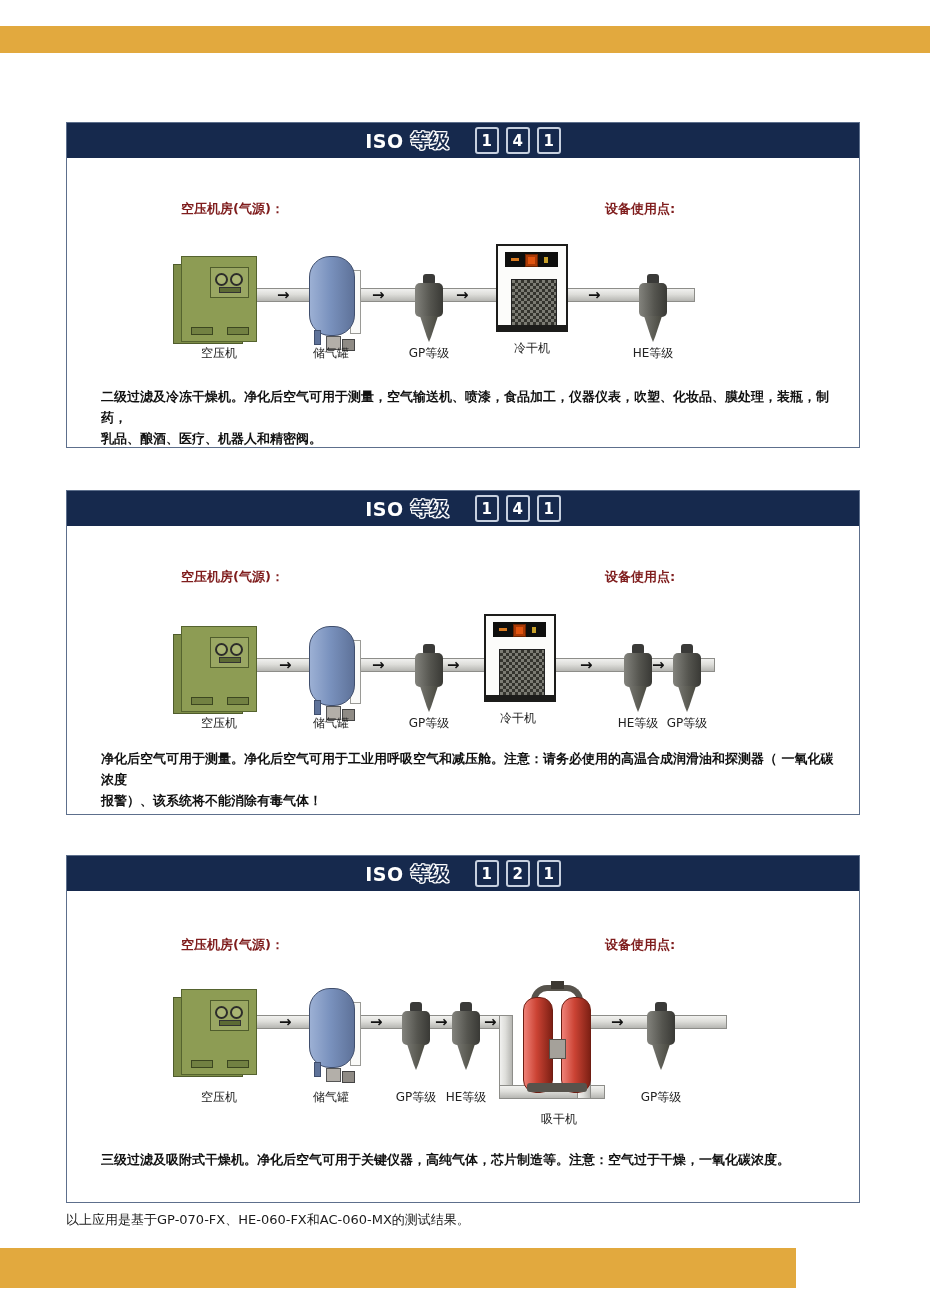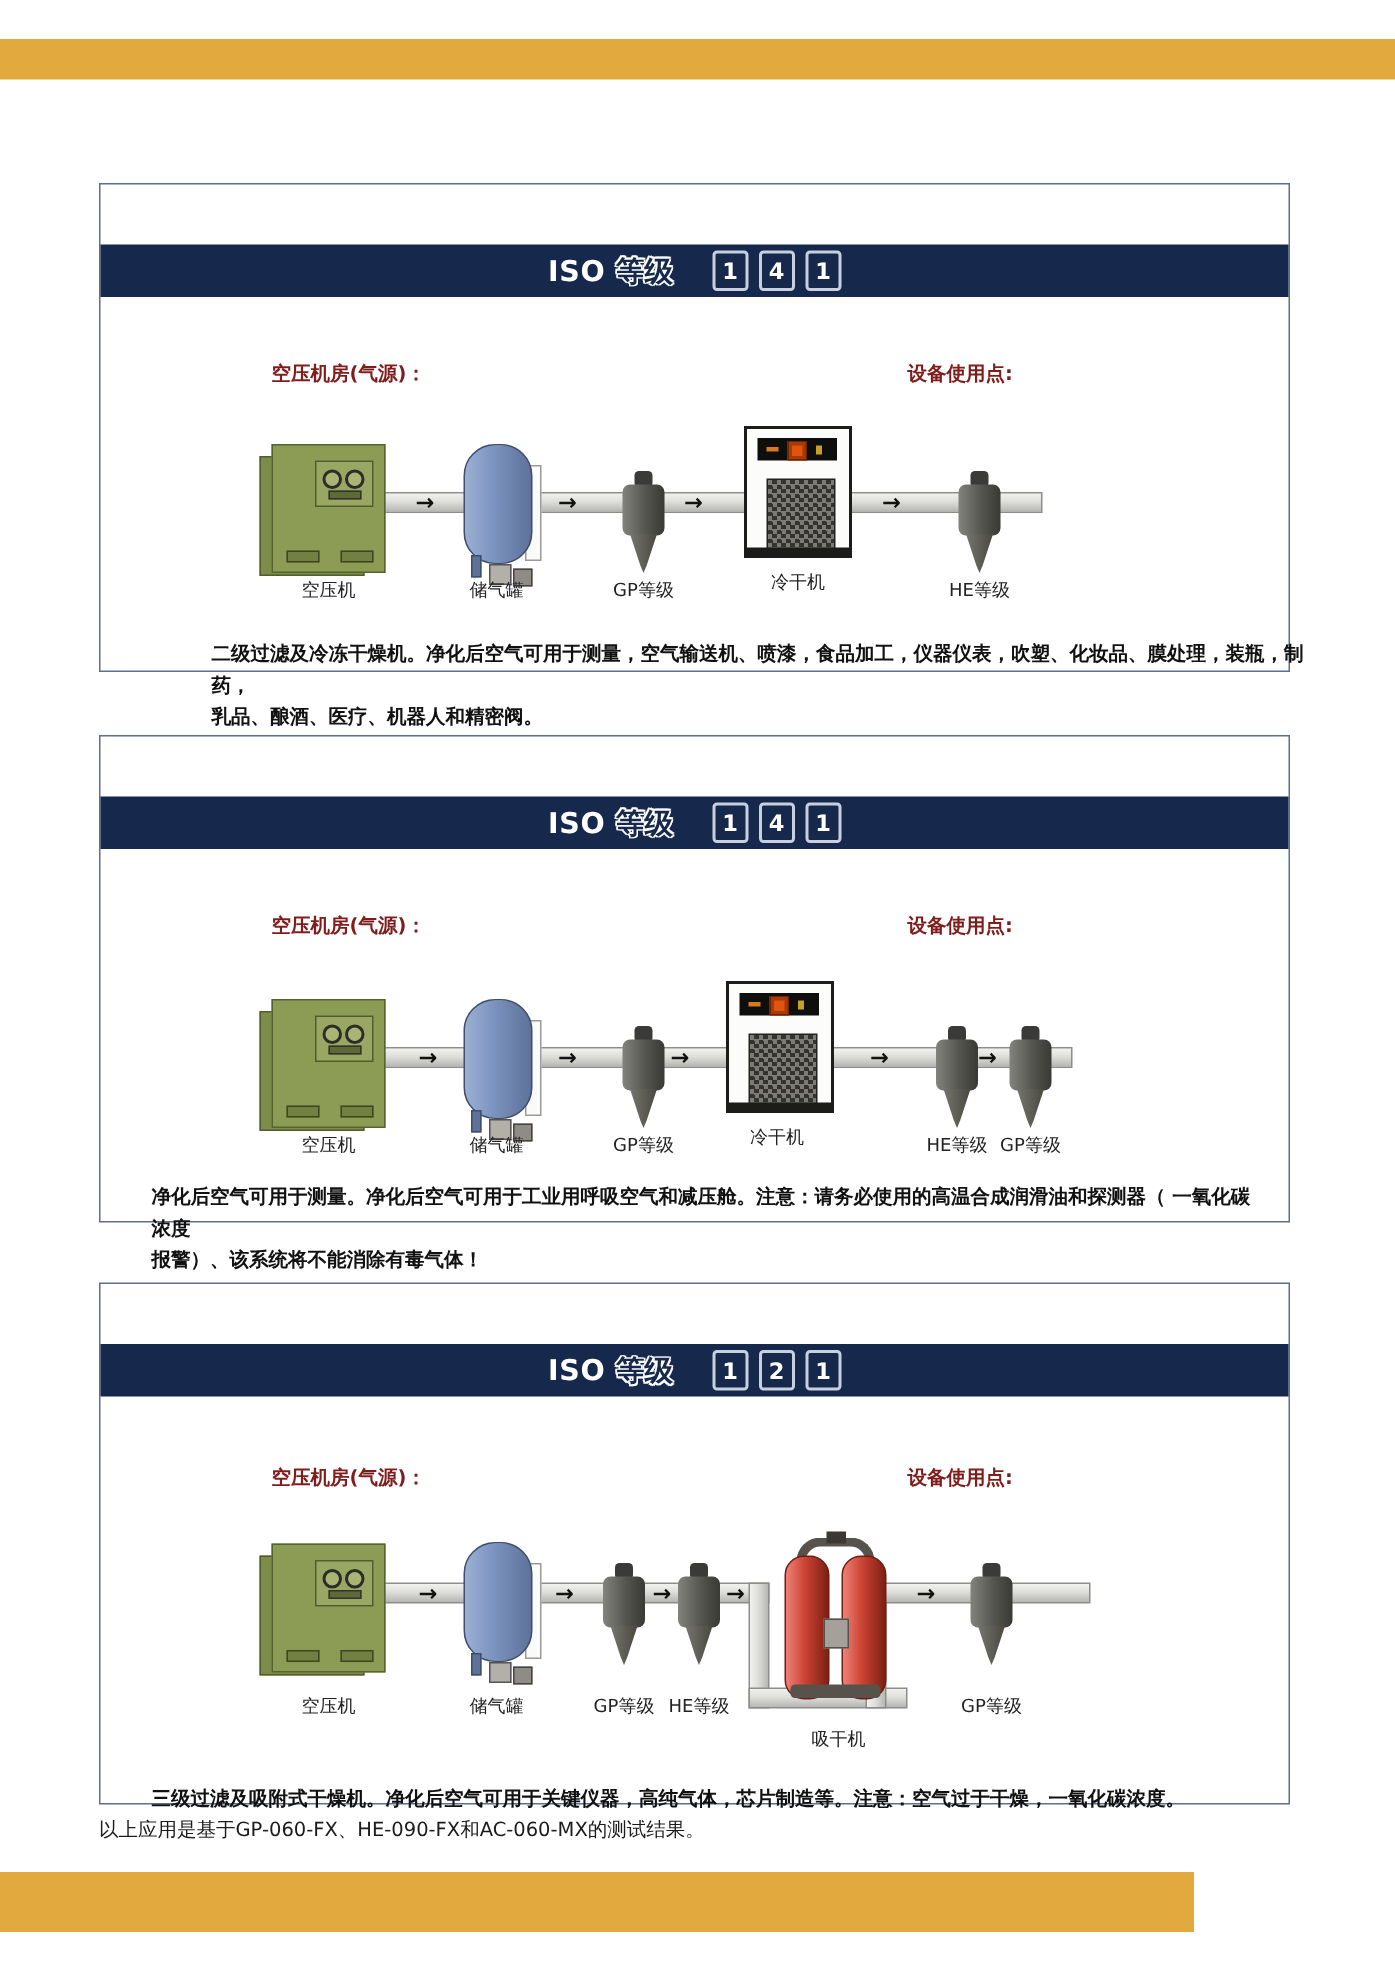--- a/index.html
+++ b/index.html
@@ -10,21 +10,21 @@
   }
   .gold-bar-top { position:absolute; left:0; top:26px; width:930px; height:27px; background:#E2A93E; }
   .gold-bar-bottom { position:absolute; left:0; top:1248px; width:796px; height:40px; background:#E2A93E; }
   .footer-note { position:absolute; left:66px; top:1211px; font-size:13px; color:#1b1b1b; }
 
   .panel { position:absolute; left:66px; width:792px; background:#fff; border:1px solid #5d6f8c; box-sizing:content-box; }
   .panel-1 { top:122px; height:324px; }
   .panel-2 { top:490px; height:323px; }
   .panel-3 { top:855px; height:346px; }
 
-  .panel-header { height:35px; background:#16294D; display:flex; align-items:center; justify-content:center;margin-top:40px; }
+  .panel-header { height:35px; background:#16294D; display:flex; align-items:center; justify-content:center; }
   .hdr-iso { color:#fff; font-size:19px; font-weight:bold; letter-spacing:.5px; }
   .hdr-grade {
     margin-left:7px; font-size:19px; font-weight:900; color:#16294D;
     text-shadow:-1px 0 #fff,1px 0 #fff,0 -1px #fff,0 1px #fff,-1px -1px #fff,1px 1px #fff,1px -1px #fff,-1px 1px #fff;
   }
   .hdr-digits { display:flex; gap:7px; margin-left:26px; }
   .digit-box { width:20px; height:23px; border:2px solid #c7d0df; border-radius:3px; color:#fff;
     font-size:15px; font-weight:bold; display:flex; align-items:center; justify-content:center; }
 
   .panel-body { position:relative; }
@@ -154,21 +154,21 @@
       <div class="filt-body"></div>
       <div class="filt-cone"></div>
     </div>
 
     <span class="comp-label" style="left:152px; top:187px;">空压机</span>
     <span class="comp-label" style="left:264px; top:187px;">储气罐</span>
     <span class="comp-label" style="left:362px; top:187px;">GP等级</span>
     <span class="comp-label" style="left:465px; top:182px;">冷干机</span>
     <span class="comp-label" style="left:586px; top:187px;">HE等级</span>
 
-    <div class="desc" style="left:34px; top:228px; width:734px;margin-left:40px;">二级过滤及冷冻干燥机。净化后空气可用于测量，空气输送机、喷漆，食品加工，仪器仪表，吹塑、化妆品、膜处理，装瓶，制药，
+    <div class="desc" style="left:34px; top:228px; width:734px;">二级过滤及冷冻干燥机。净化后空气可用于测量，空气输送机、喷漆，食品加工，仪器仪表，吹塑、化妆品、膜处理，装瓶，制药，
 乳品、酿酒、医疗、机器人和精密阀。</div>
   </div>
 </section>
 
 <section class="panel panel-2">
   <div class="panel-header">
     <span class="hdr-iso">ISO</span>
     <span class="hdr-grade">等级</span>
     <span class="hdr-digits">
       <span class="digit-box">1</span>
@@ -316,14 +316,14 @@
     <span class="comp-label" style="left:264px; top:198px;">储气罐</span>
     <span class="comp-label" style="left:349px; top:198px;">GP等级</span>
     <span class="comp-label" style="left:399px; top:198px;">HE等级</span>
     <span class="comp-label" style="left:492px; top:220px;">吸干机</span>
     <span class="comp-label" style="left:594px; top:198px;">GP等级</span>
 
     <div class="desc" style="left:34px; top:258px; width:734px;">三级过滤及吸附式干燥机。净化后空气可用于关键仪器，高纯气体，芯片制造等。注意：空气过于干燥，一氧化碳浓度。</div>
   </div>
 </section>
 
-<div class="footer-note">以上应用是基于GP-060-FX、HE-090-FX和AC-060-MX的测试结果。</div>
+<div class="footer-note">以上应用是基于GP-070-FX、HE-060-FX和AC-060-MX的测试结果。</div>
 <div class="gold-bar-bottom"></div>
 
 </body></html>

